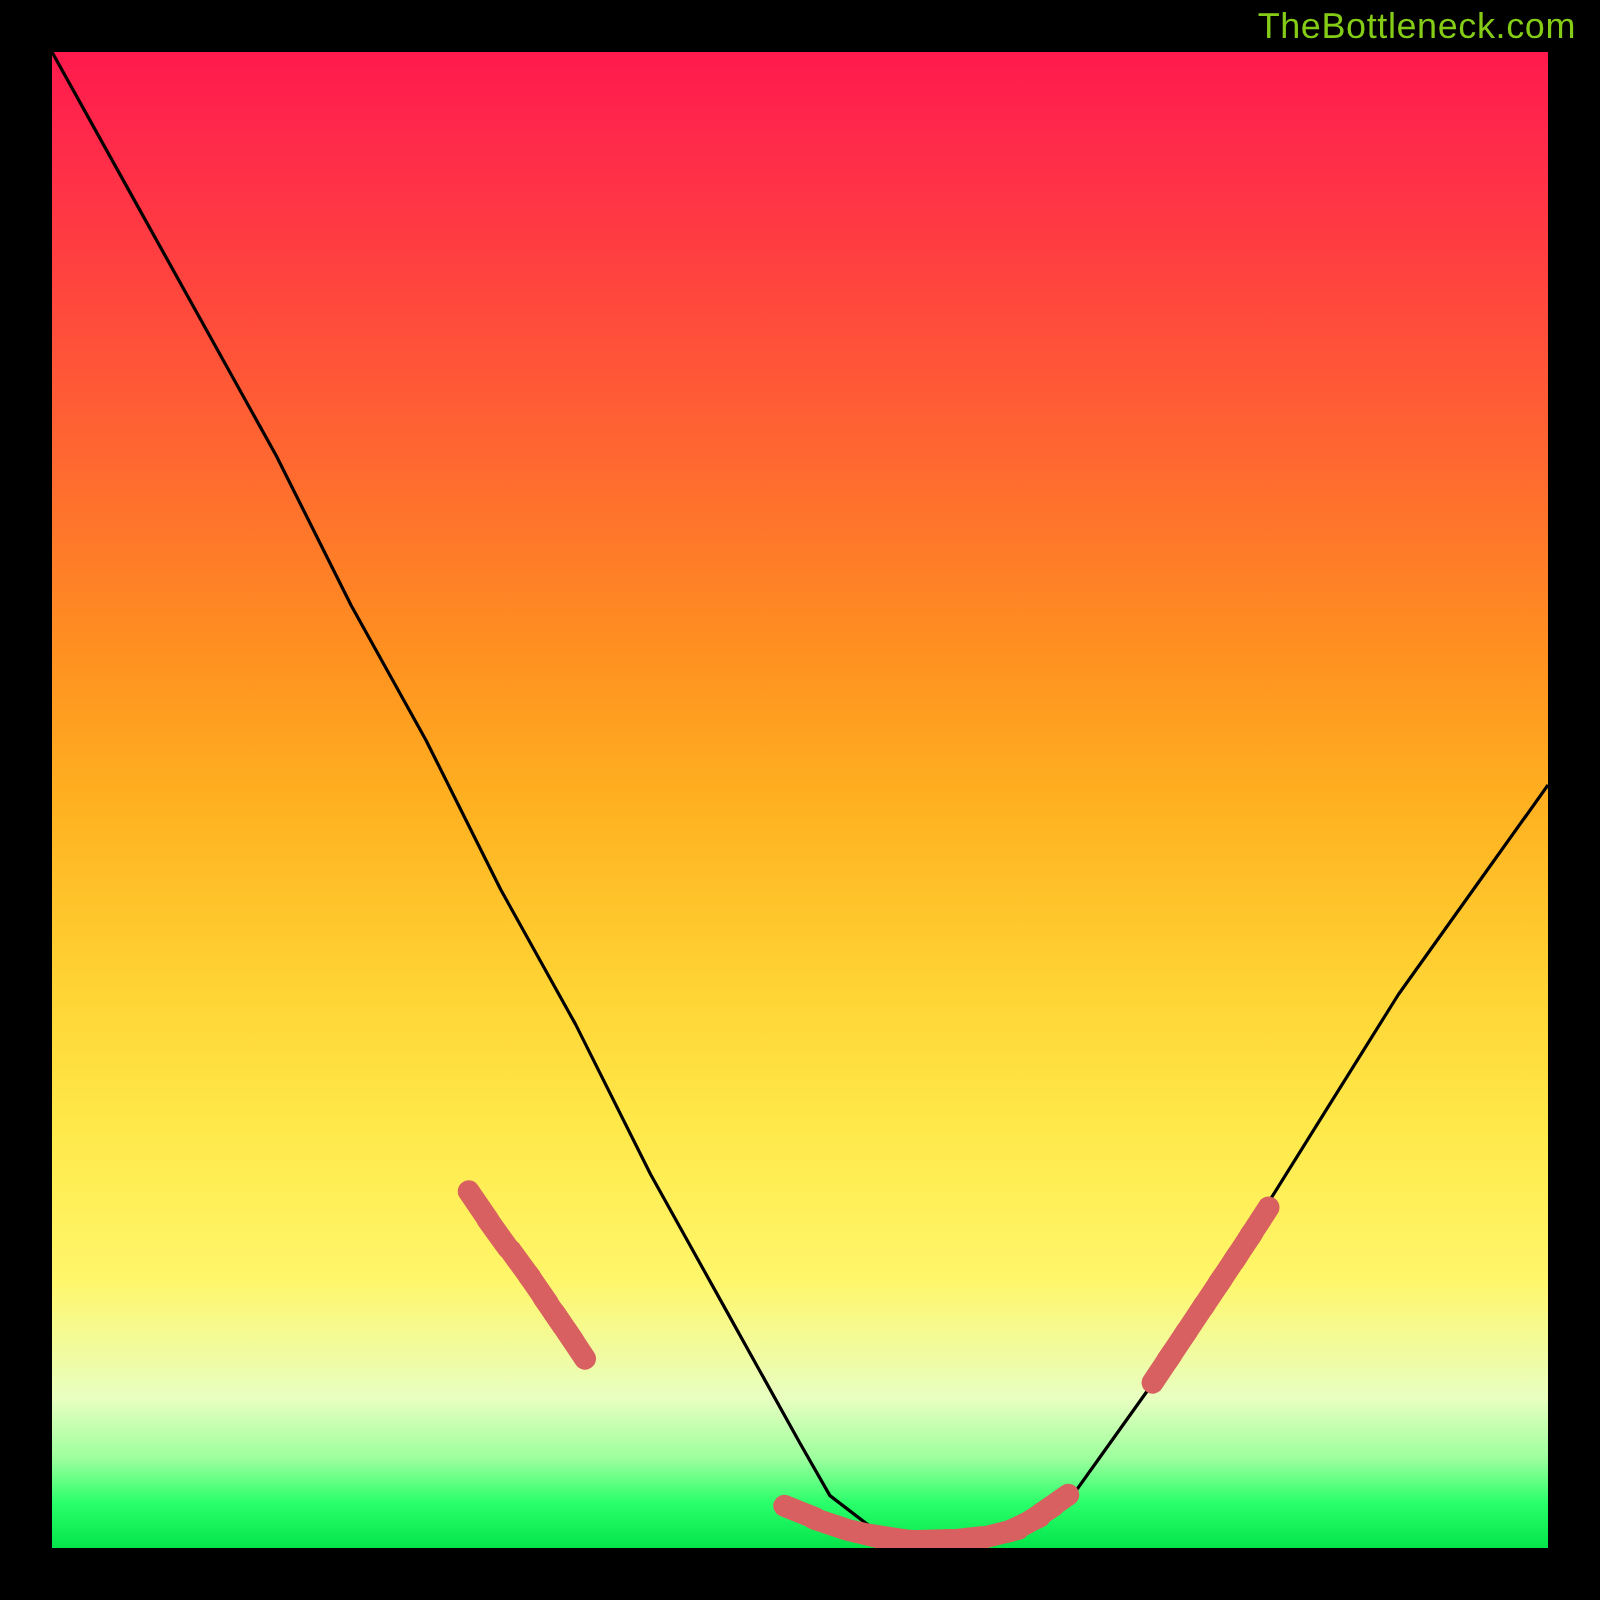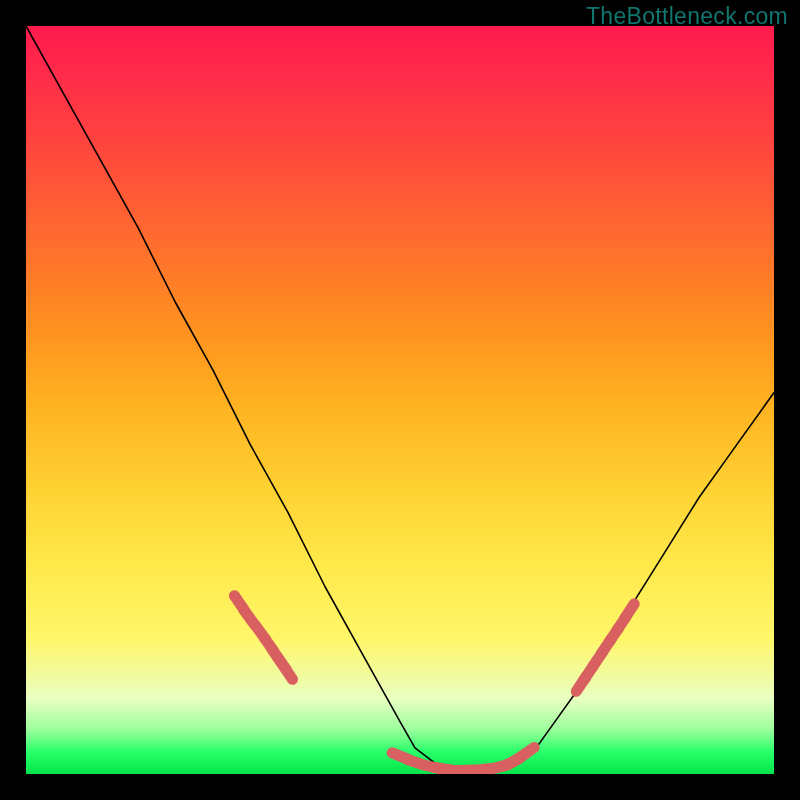--- a/index.html
+++ b/index.html
@@ -47,22 +47,22 @@
   svg.curve {
     position: absolute;
     inset: 0;
     width: 100%;
     height: 100%;
   }
   .watermark {
     position: absolute;
     top: 3px;
     right: 12px;
-    color: #0f766e;
-    font-size: 23px;
+    color: #84cc16;
+    font-size: 18px;
     letter-spacing: 0.3px;
     user-select: none;
   }
 </style>
 </head>
 <body>
 
 <div class="stage">
 
   <div class="watermark">TheBottleneck.com</div>

